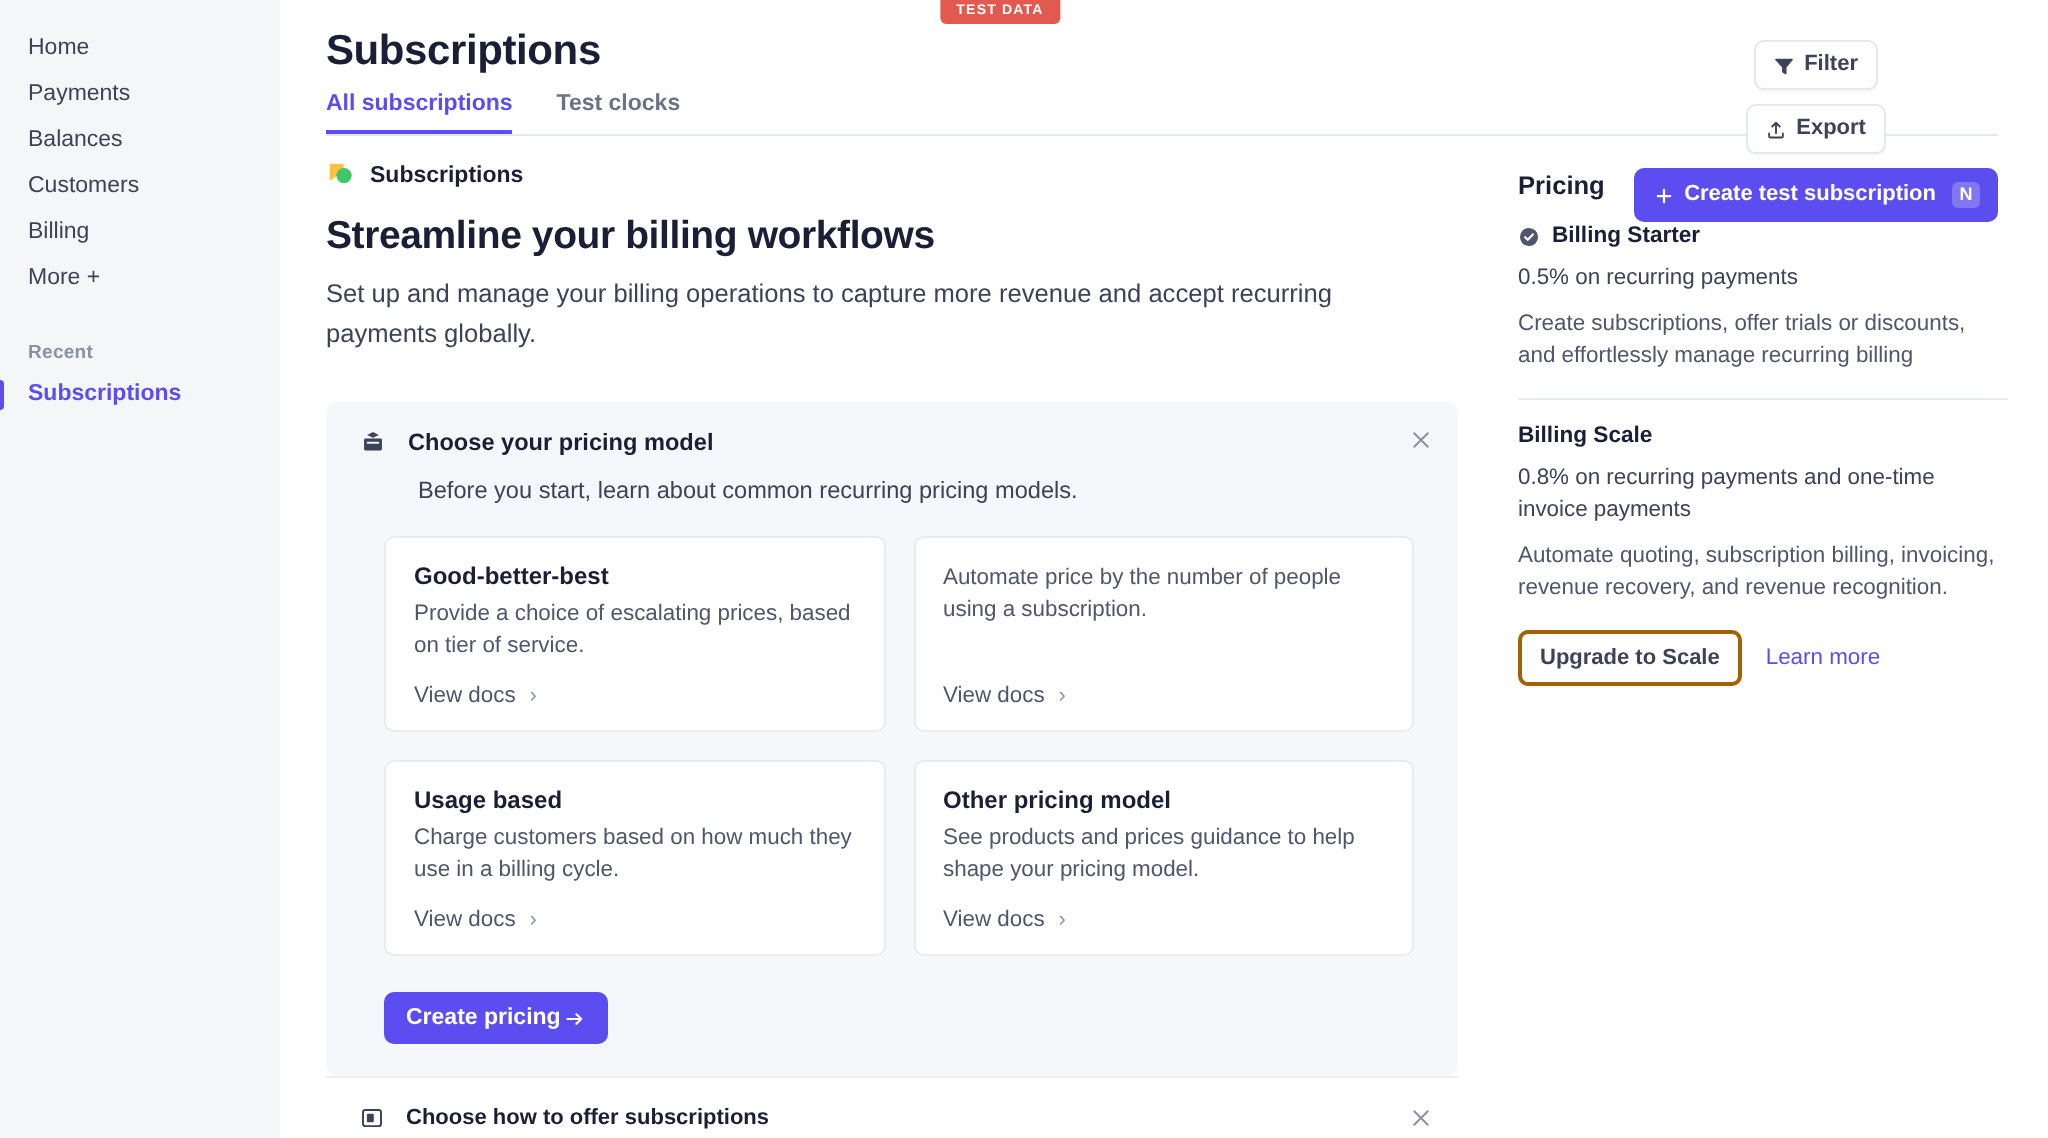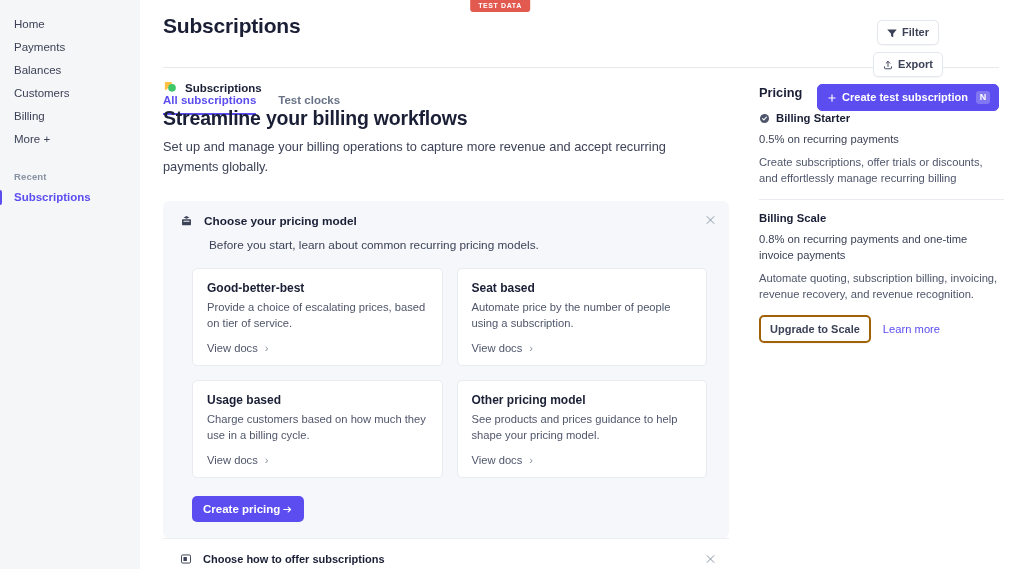--- a/index.html
+++ b/index.html
@@ -61,21 +61,21 @@
   .page-title {
     font-size: 21px; font-weight: 700; letter-spacing: -.2px;
     color: #1a1f36; margin: 0;
   }
   .tabs {
     position: absolute; left: 163px; top: 45px;
     display: flex; gap: 22px;
   }
   .tab {
     font-size: 11.5px; font-weight: 600; color: #687385;
-    padding-bottom: 6px; cursor: pointer; line-height: 14px; margin-top: 48px;
+    padding-bottom: 6px; cursor: pointer; line-height: 14px;
   }
   .tab-active { color: #5b4df0; border-bottom: 2px solid #5b4df0; }
   .tabs-rule {
     position: absolute; left: 163px; top: 66.5px;
     width: 836px; height: 1px; background: #e6e8ec;
   }
 
   .header-actions {
     position: absolute; right: 25px; top: 20px;
     display: flex; gap: 7px; align-items: center; flex-direction: column;
@@ -302,21 +302,20 @@
           <div class="mini-card">
             <div class="mini-title">Good-better-best</div>
             <p class="mini-desc">Provide a choice of escalating prices, based on tier of service.</p>
             <span class="mini-link">
               <span>View docs</span>
               <span class="chev">›</span>
             </span>
           </div>
 
           <div class="mini-card">
-            <div class="mini-title">Seat based</div>
             <p class="mini-desc">Automate price by the number of people using a subscription.</p>
             <span class="mini-link">
               <span>View docs</span>
               <span class="chev">›</span>
             </span>
           </div>
 
           <div class="mini-card">
             <div class="mini-title">Usage based</div>
             <p class="mini-desc">Charge customers based on how much they use in a billing cycle.</p>

